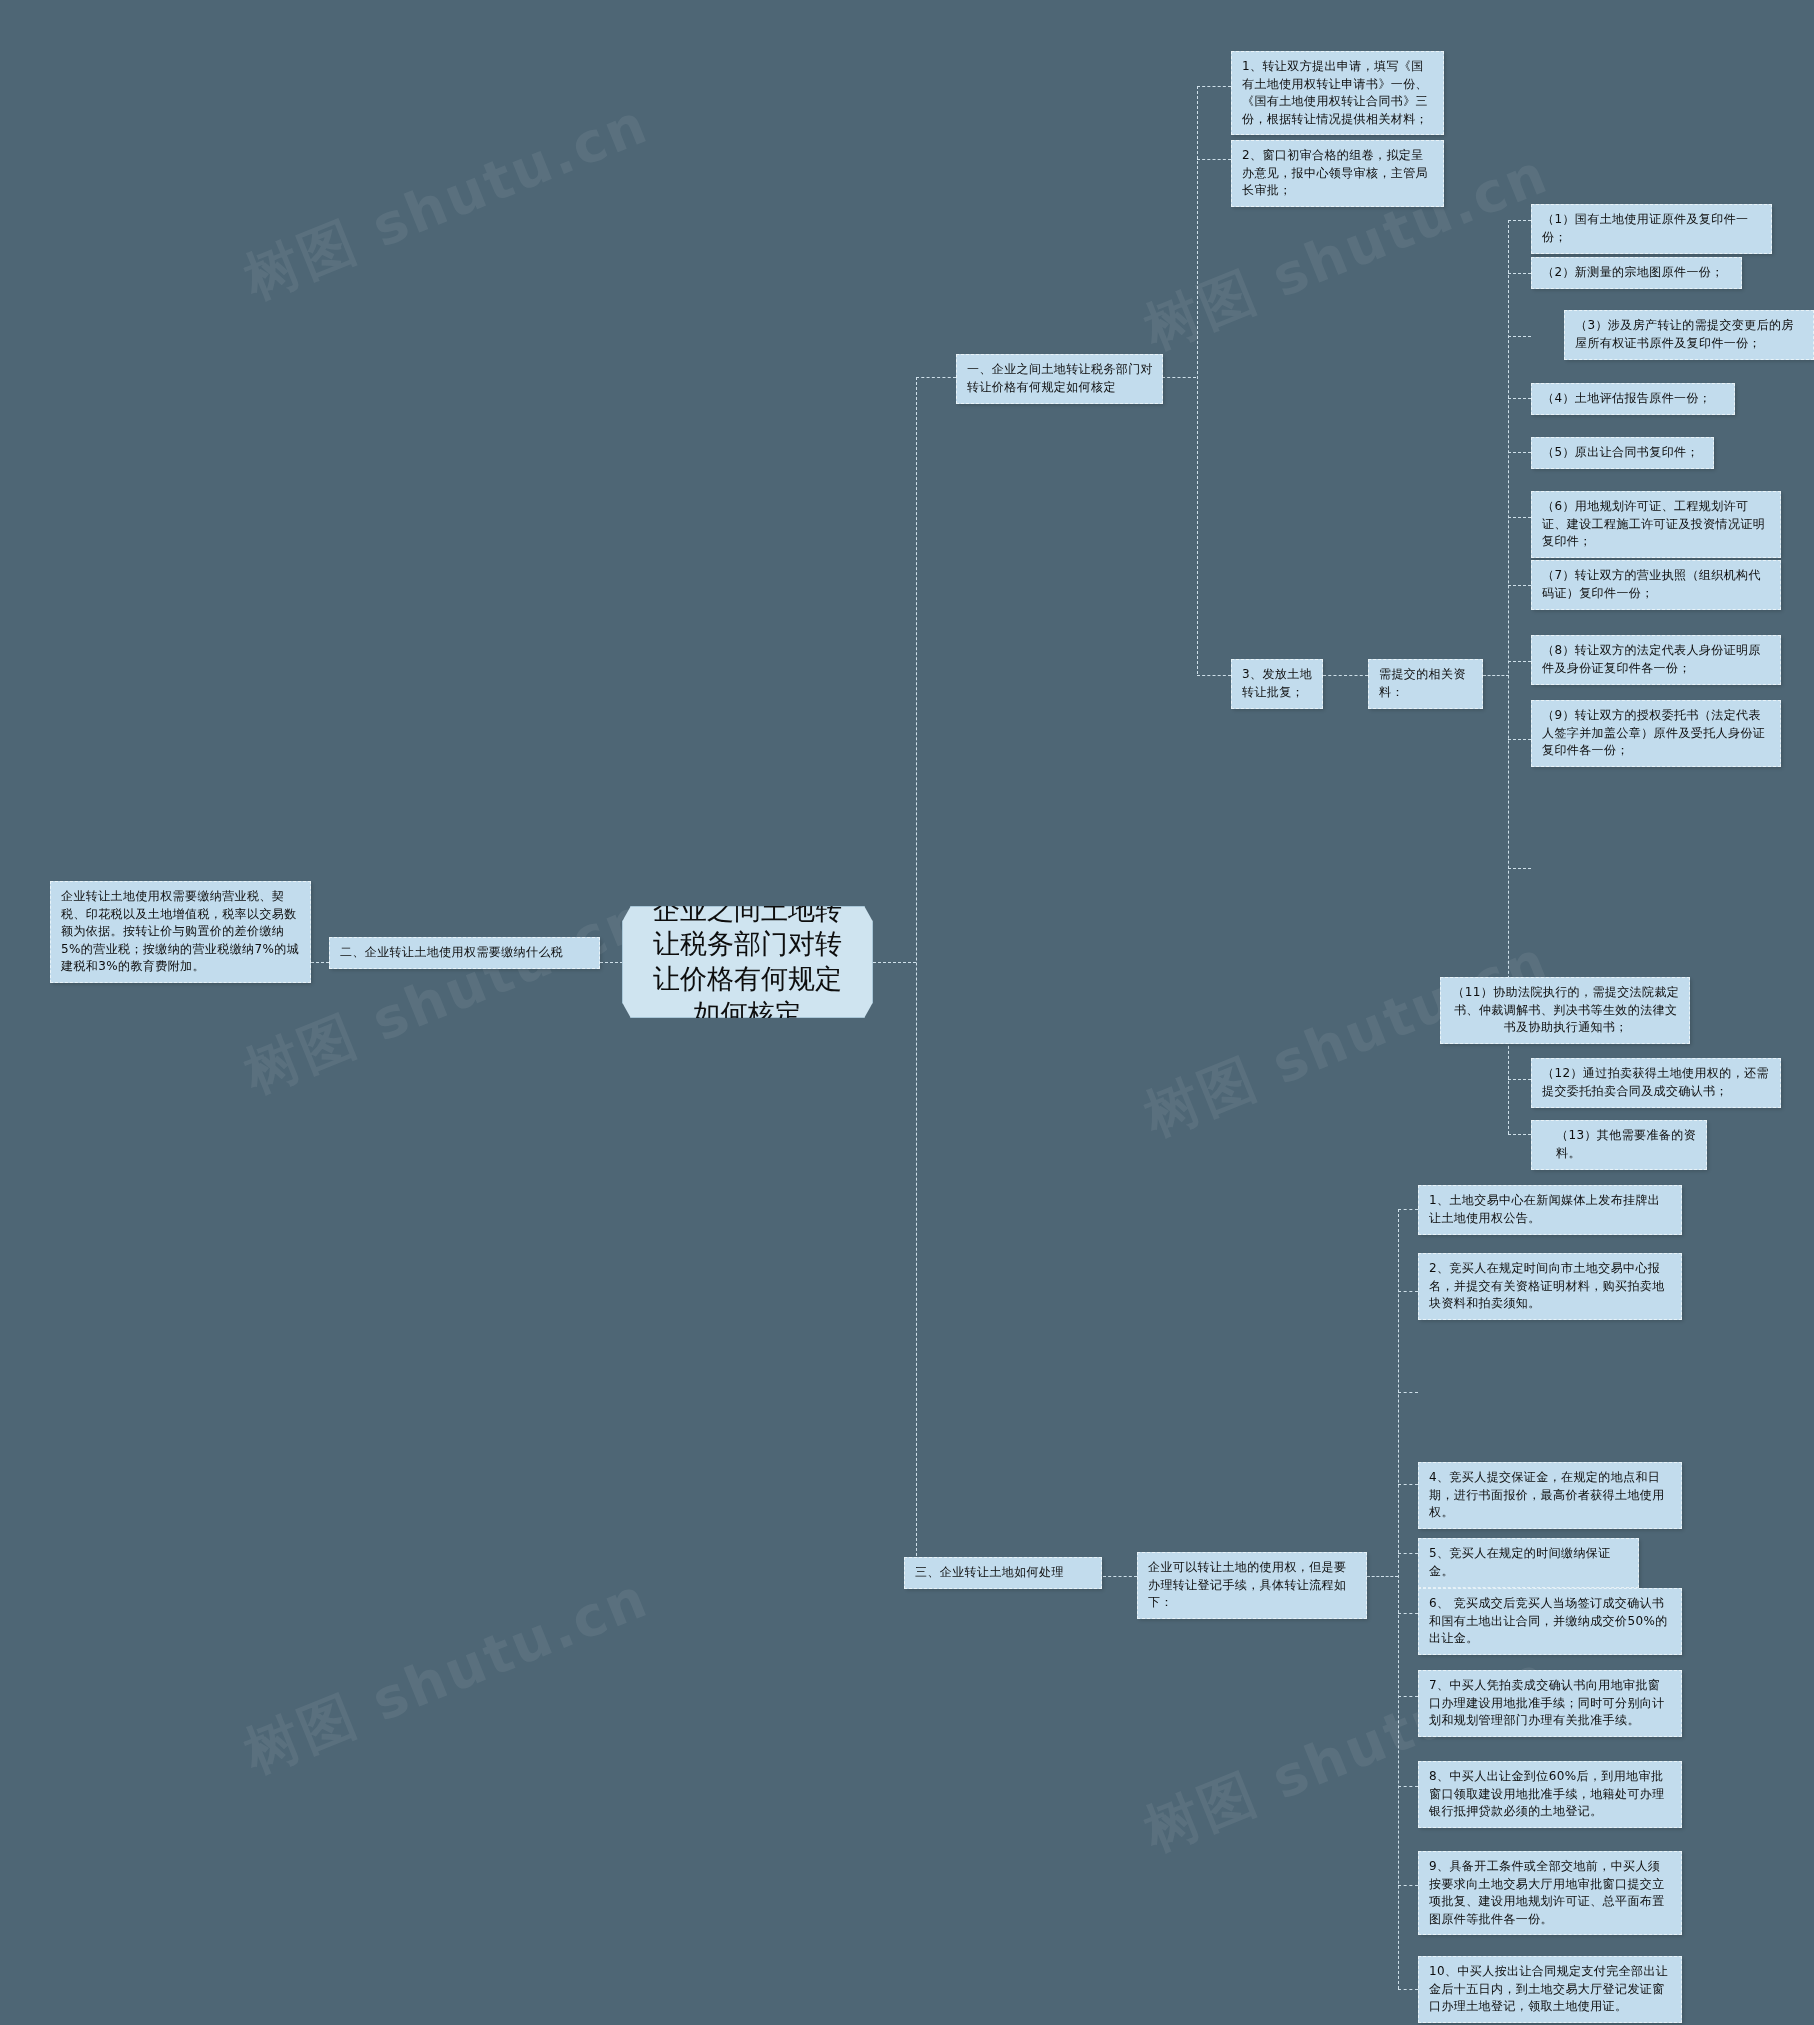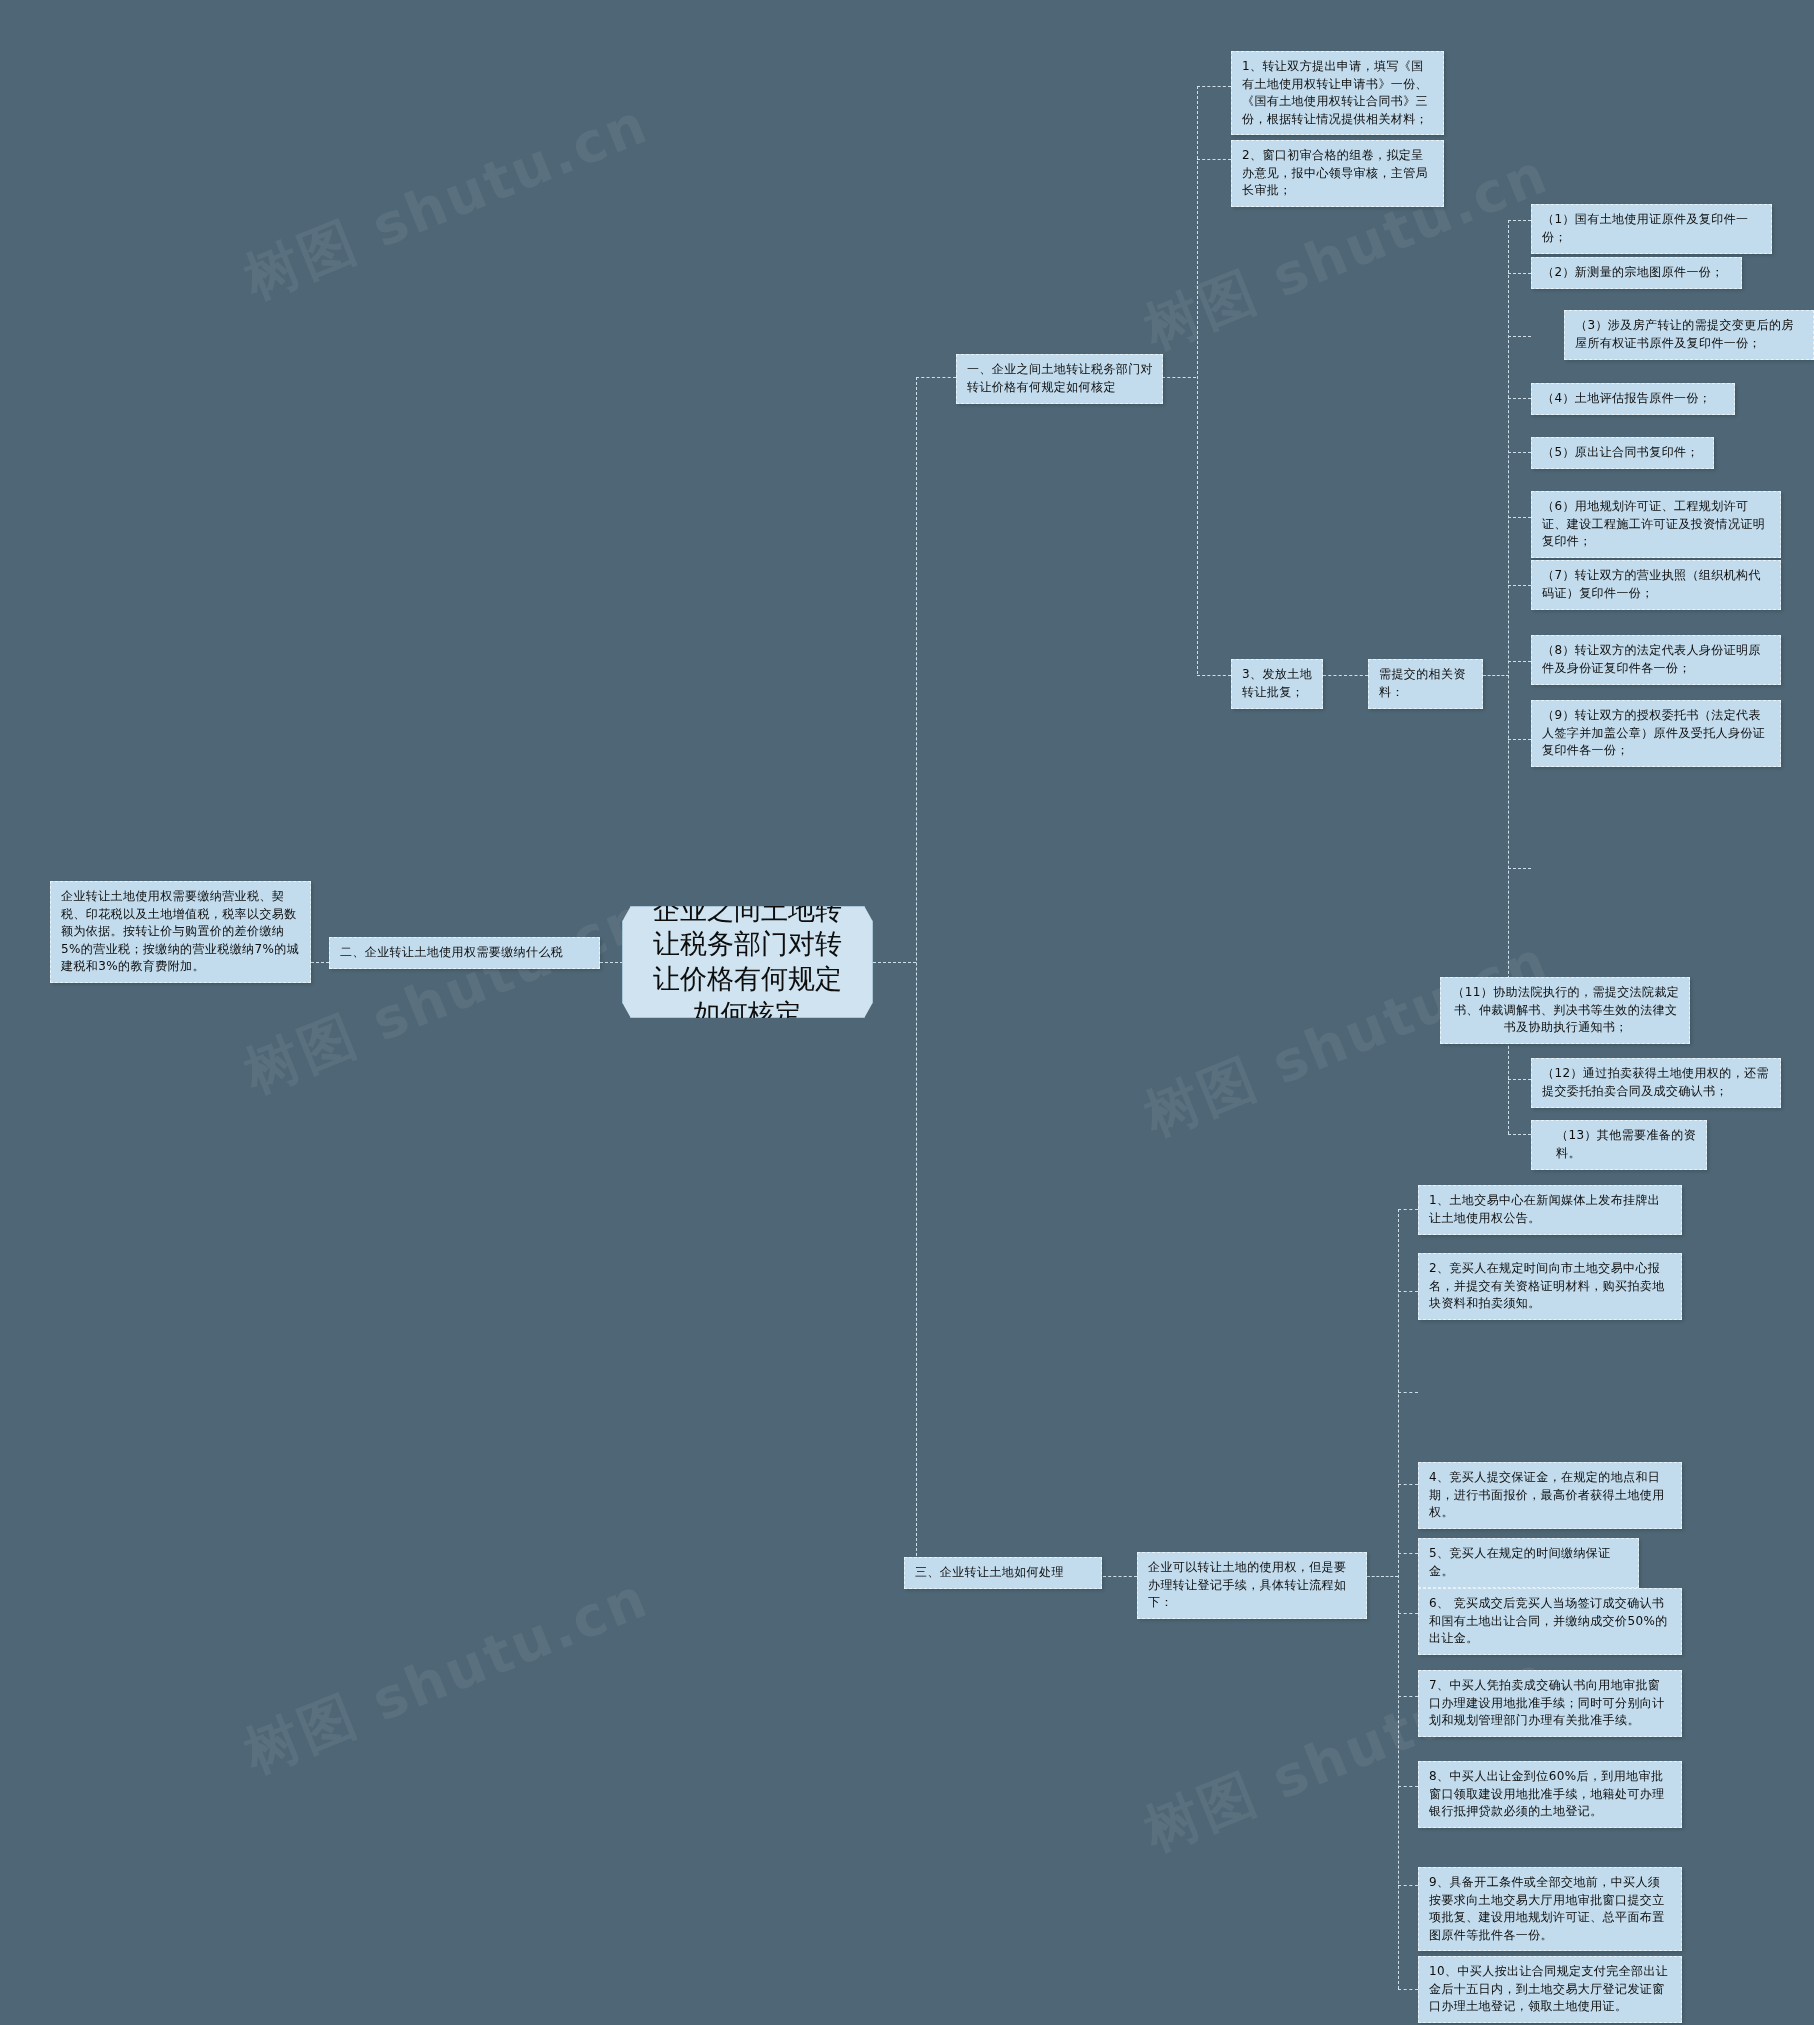--- a/index.html
+++ b/index.html
@@ -181,19 +181,19 @@
   <div class="node n-sm" style="left:1418px;top:1462px;width:264px;">
     <span>4、竞买人提交保证金，在规定的地点和日期，进行书面报价，最高价者获得土地使用权。</span></div>
   <div class="node n-sm" style="left:1418px;top:1538px;width:221px;">
     <span>5、竞买人在规定的时间缴纳保证金。</span></div>
   <div class="node n-sm" style="left:1418px;top:1588px;width:264px;">
     <span>6、 竞买成交后竞买人当场签订成交确认书和国有土地出让合同，并缴纳成交价50%的出让金。</span></div>
   <div class="node n-sm" style="left:1418px;top:1670px;width:264px;">
     <span>7、中买人凭拍卖成交确认书向用地审批窗口办理建设用地批准手续；同时可分别向计划和规划管理部门办理有关批准手续。</span></div>
   <div class="node n-sm" style="left:1418px;top:1761px;width:264px;">
     <span>8、中买人出让金到位60%后，到用地审批窗口领取建设用地批准手续，地籍处可办理银行抵押贷款必须的土地登记。</span></div>
-  <div class="node n-sm" style="left:1418px;top:1851px;width:264px;margin-top:16px;">
+  <div class="node n-sm" style="left:1418px;top:1851px;width:264px;">
     <span>9、具备开工条件或全部交地前，中买人须按要求向土地交易大厅用地审批窗口提交立项批复、建设用地规划许可证、总平面布置图原件等批件各一份。</span></div>
   <div class="node n-sm" style="left:1418px;top:1956px;width:264px;">
     <span>10、中买人按出让合同规定支付完全部出让金后十五日内，到土地交易大厅登记发证窗口办理土地登记，领取土地使用证。</span></div>
 
 </div>
 
 
 </body></html>

